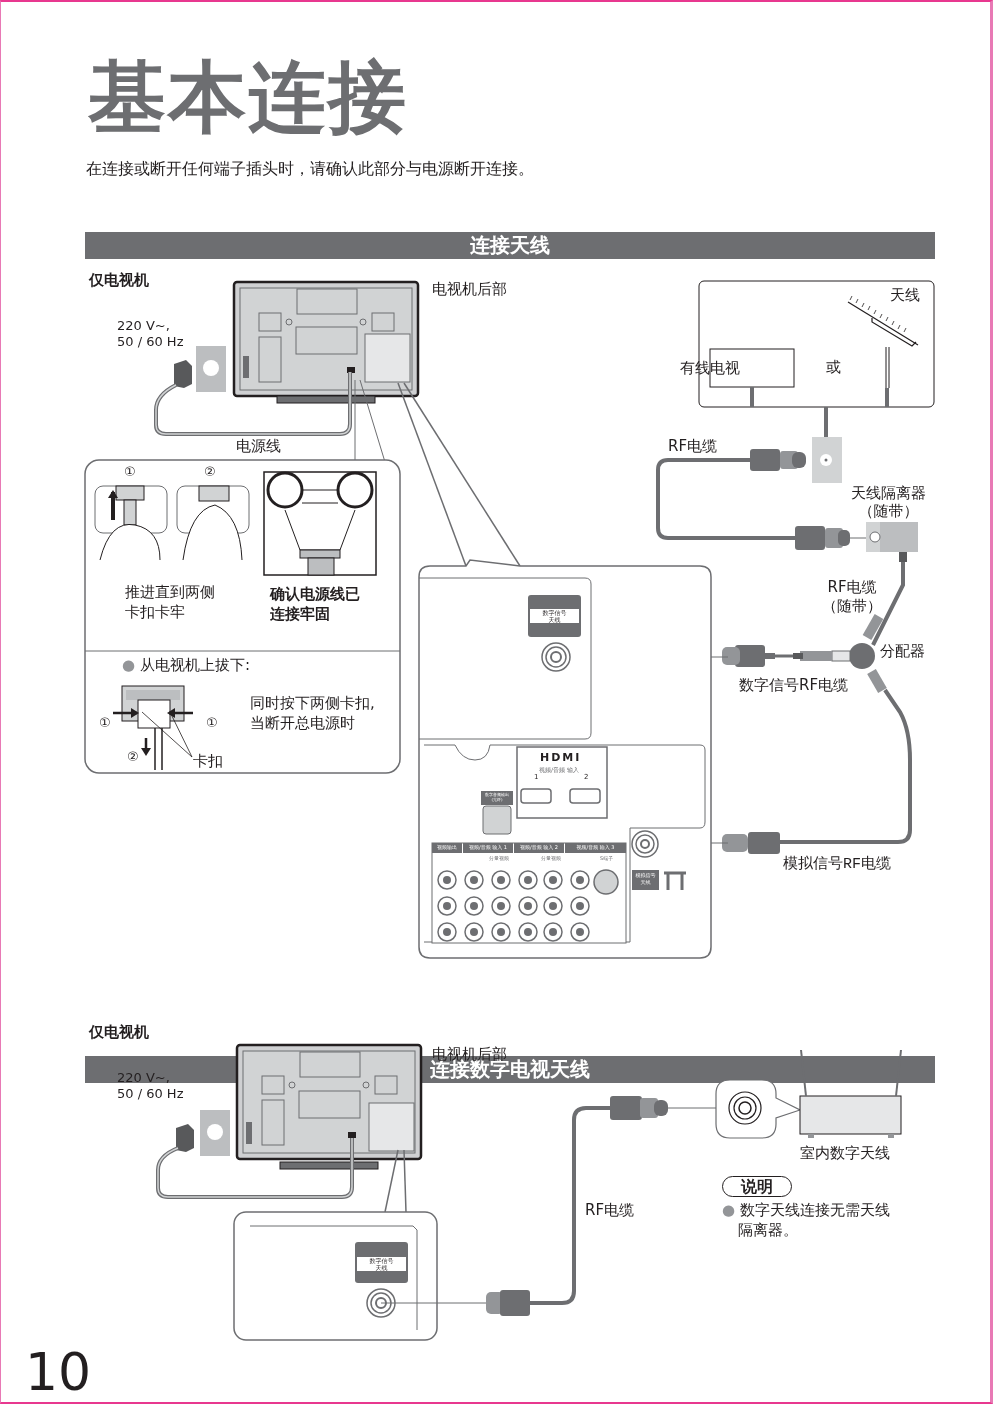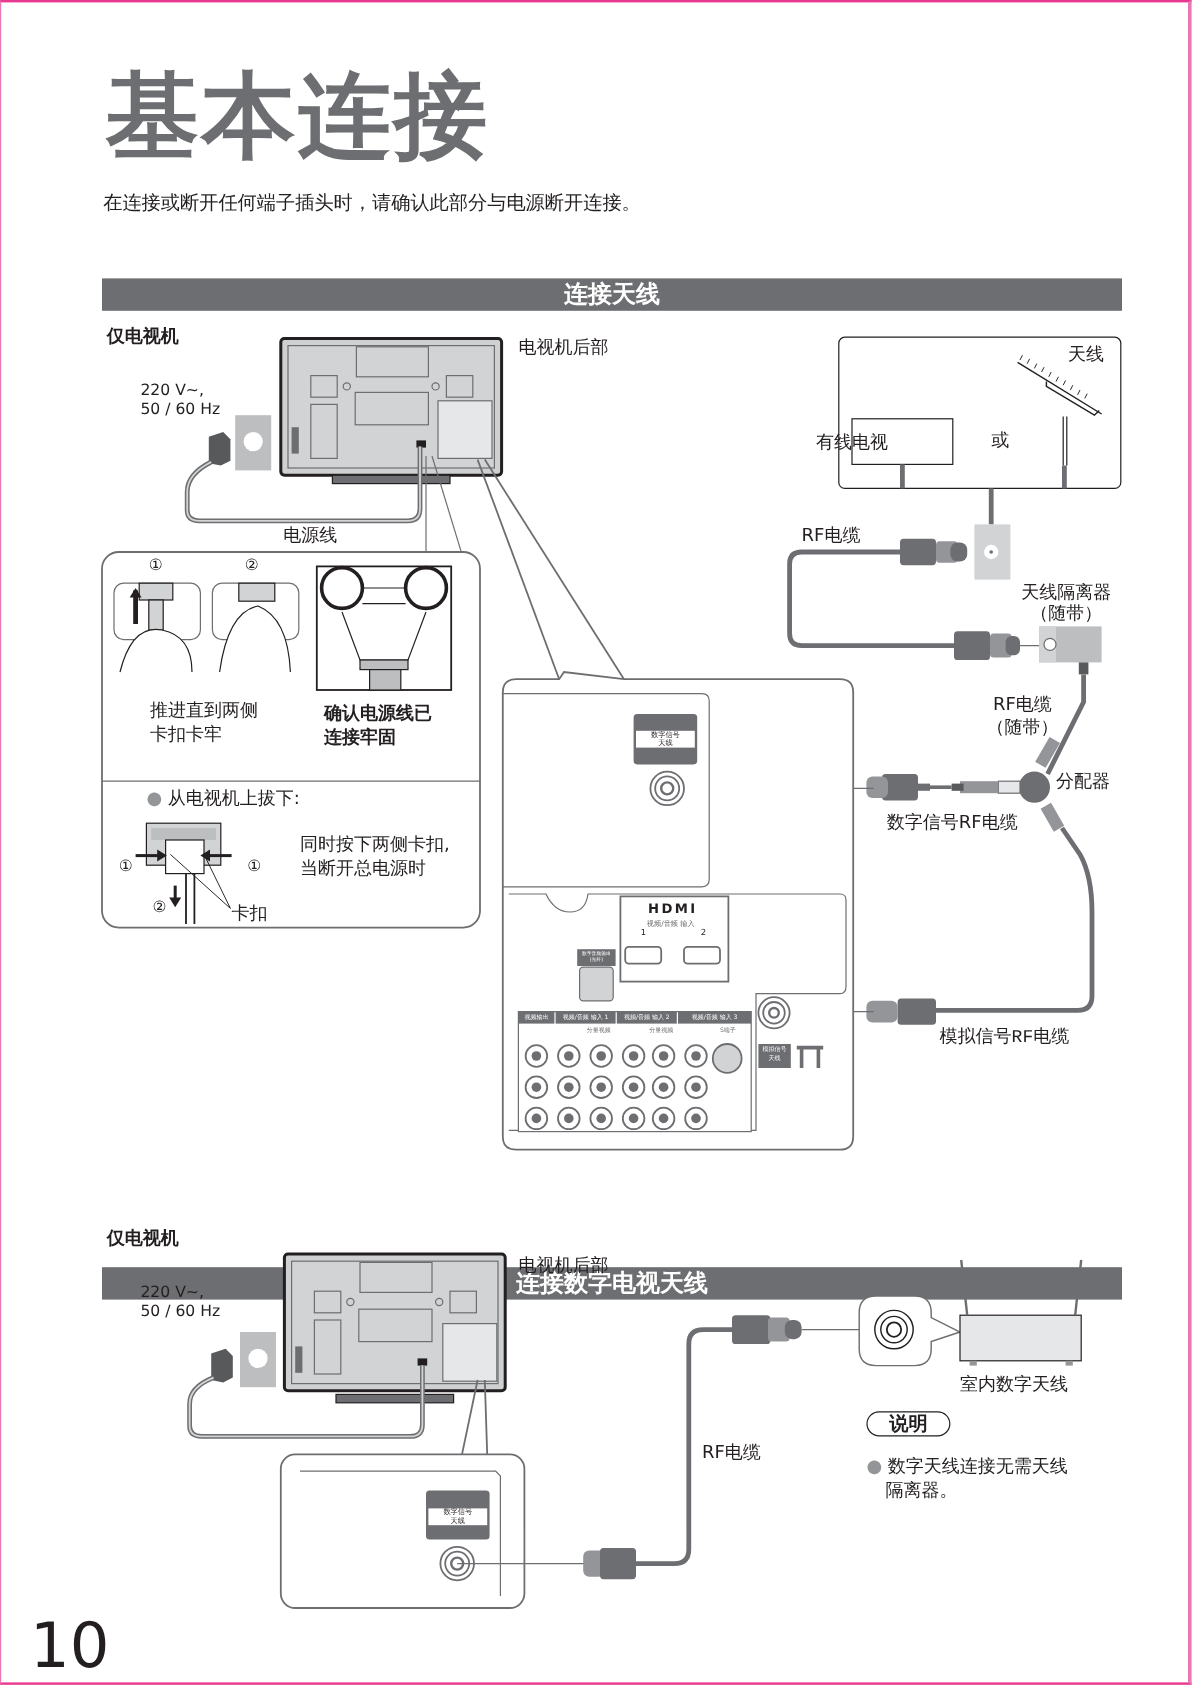--- a/index.html
+++ b/index.html
@@ -359,21 +359,21 @@
 <div class="abs small" style="left:117px; top:1070px;">
   <div>220 V~,</div>
   <div>50 / 60 Hz</div>
 </div>
 <div class="abs lbl" style="left:432px; top:1045px;">电视机后部</div>
 <div class="abs lbl" style="left:585px; top:1201px;">RF电缆</div>
 <div class="abs lbl" style="left:800px; top:1144px;">室内数字天线</div>
 <div class="abs" style="left:722px; top:1176px;">
   <span class="note-badge">说明</span>
 </div>
-<div class="abs lbl" style="left:722px; top:1200px; line-height:20px;margin-top:12px;">
+<div class="abs lbl" style="left:722px; top:1200px; line-height:20px;">
   <div><span style="color:#939598;">●</span> <span>数字天线连接无需天线</span></div>
   <div style="padding-left:16px;">隔离器。</div>
 </div>
 <div class="abs" style="left:357px; top:1257px; width:49px; font-size:6px; line-height:7px; color:#231f20; background:#fff; text-align:center;">
   <div>数字信号</div>
   <div>天线</div>
 </div>
 
 <div class="abs page-num">10</div>
 

